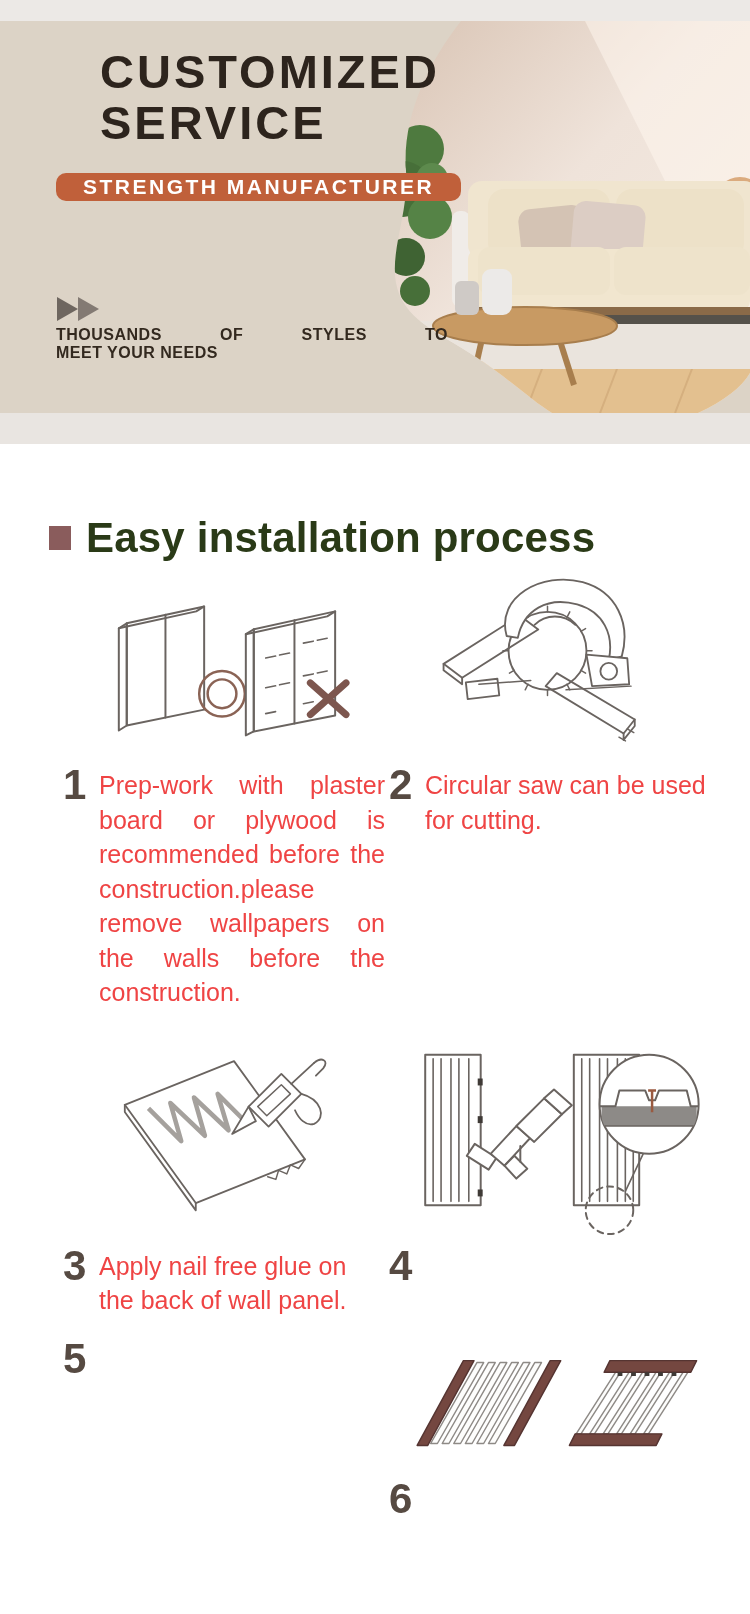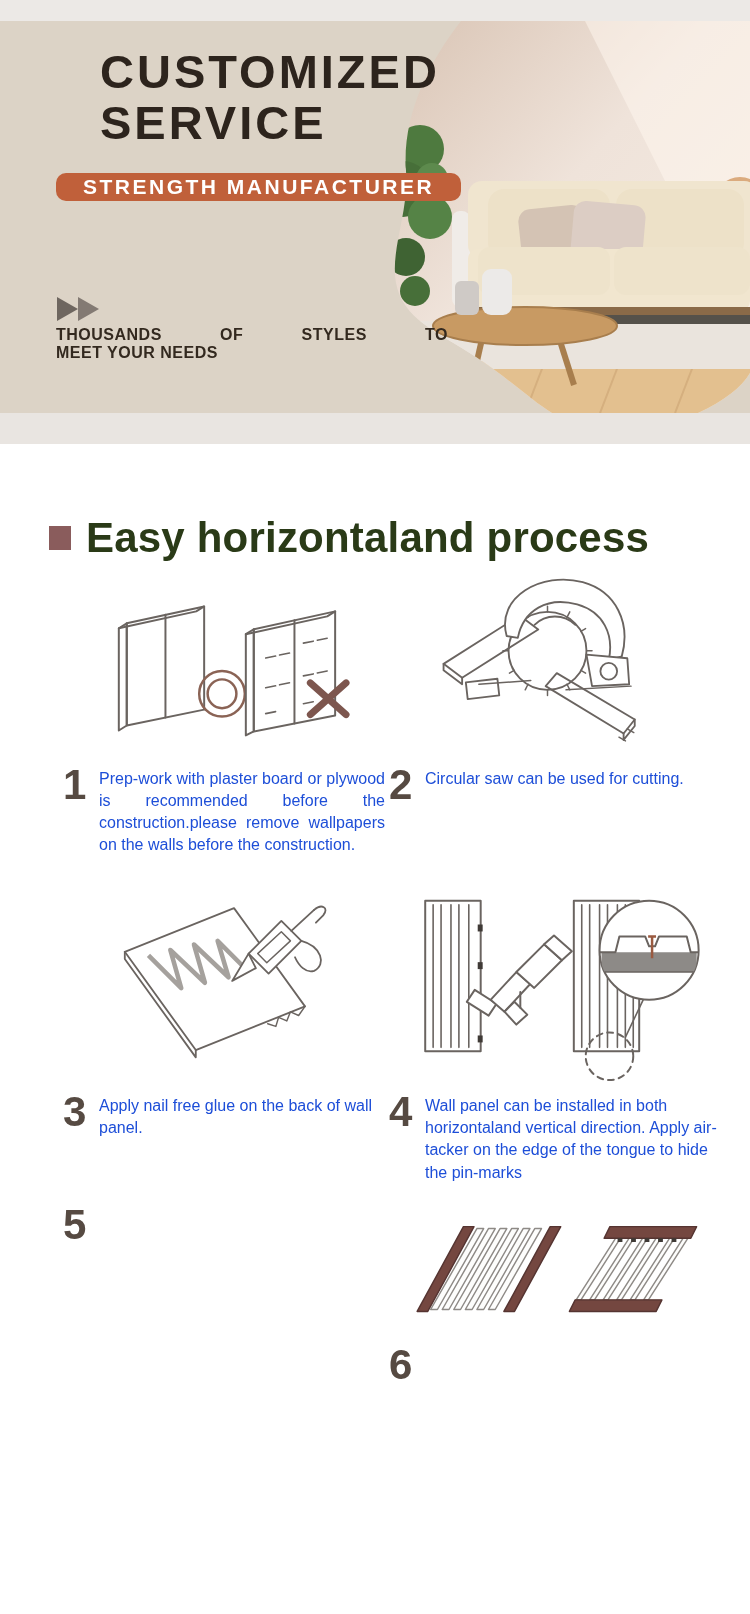--- a/index.html
+++ b/index.html
@@ -48,21 +48,21 @@
   }
   .illo { display:flex; align-items:center; justify-content:center; }
   .illo.r1 { height:196px; }
   .illo.r2 { height:215px; }
   .illo.r3 { height:140px; }
   .caption { display:flex; margin-top:8px; }
   .num {
     flex:0 0 36px; font-size:42px; font-weight:900; color:#564a42;
     line-height:0.82; letter-spacing:-2px;
   }
-  .txt { font-size:16px; color:#1d4ed8; line-height:1.38; }
+  .txt { font-size:25px; color:#ef4444; line-height:1.38; }
   .txt.just { text-align:justify; }
   
   .ln { stroke:#6a6460; stroke-width:2; fill:none; stroke-linejoin:round; stroke-linecap:round; }
   .thin { stroke-width:1.6; }
   .brown { stroke:#8a6355; fill:none; stroke-width:2.5; }
   .xmark { stroke:#7d564e; stroke-width:7; fill:none; stroke-linecap:round; }
   .glue { stroke:#a5a19d; stroke-width:5; fill:none; stroke-linejoin:round; }
   .grayline { stroke:#a19d99; stroke-width:4; fill:none; }
   .darksq { fill:#3f3a36; stroke:none; }
   .mould { fill:#744740; stroke:#553431; stroke-width:1.5; stroke-linejoin:round; }
@@ -155,21 +155,21 @@
       <div>MEET YOUR NEEDS</div>
     </div>
   </div>
 
   <div class="strip2"></div>
 
   <div class="main">
 
     <div class="heading">
       <div class="heading-square"></div>
-      <div class="heading-title">Easy horizontaland process</div>
+      <div class="heading-title">Easy installation process</div>
     </div>
 
     <div class="steps">
 
       <div class="step">
         <div class="illo r1">
           <svg width="258" height="152" viewBox="0 0 260 152">
             <path class="ln" d="M24,42 L32,37 L32,140 L24,145 Z"></path>
             <path class="ln" d="M32,37 L110,20 L110,124 L32,140 Z"></path>
             <path class="ln" d="M24,42 L102,25 L110,20"></path>
@@ -263,21 +263,20 @@
               <path class="ln" d="M196,80 L212,80 L216,64 L242,64 L246,74 L252,74 L256,64 L284,64 L288,80 L296,80"></path>
               <path class="nailln" d="M249,64 L249,86 M245,64 L253,64"></path>
               <line class="ln thin" x1="196" y1="100" x2="296" y2="100"></line>
             </g>
             <circle class="ln dashed" cx="206" cy="185" r="24"></circle>
             <line class="ln thin" x1="222" y1="166" x2="240" y2="128"></line>
           </svg>
         </div>
         <div class="caption">
           <div class="num">4</div>
-          <div class="txt">Wall panel can be installed in both horizontaland vertical direction. Apply air-tacker on the edge of the tongue to hide the pin-marks</div>
         </div>
       </div>
 
       <div class="step">
         <div class="caption">
           <div class="num">5</div>
         </div>
       </div>
 
       <div class="step">

